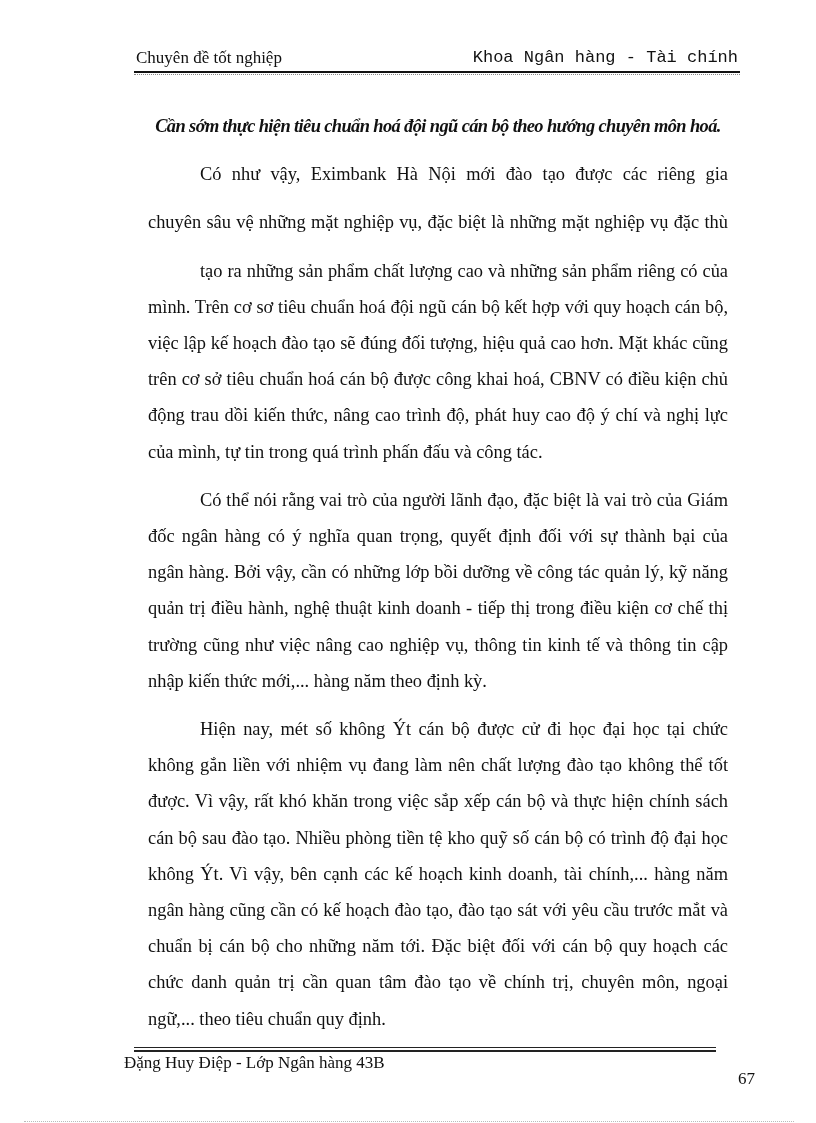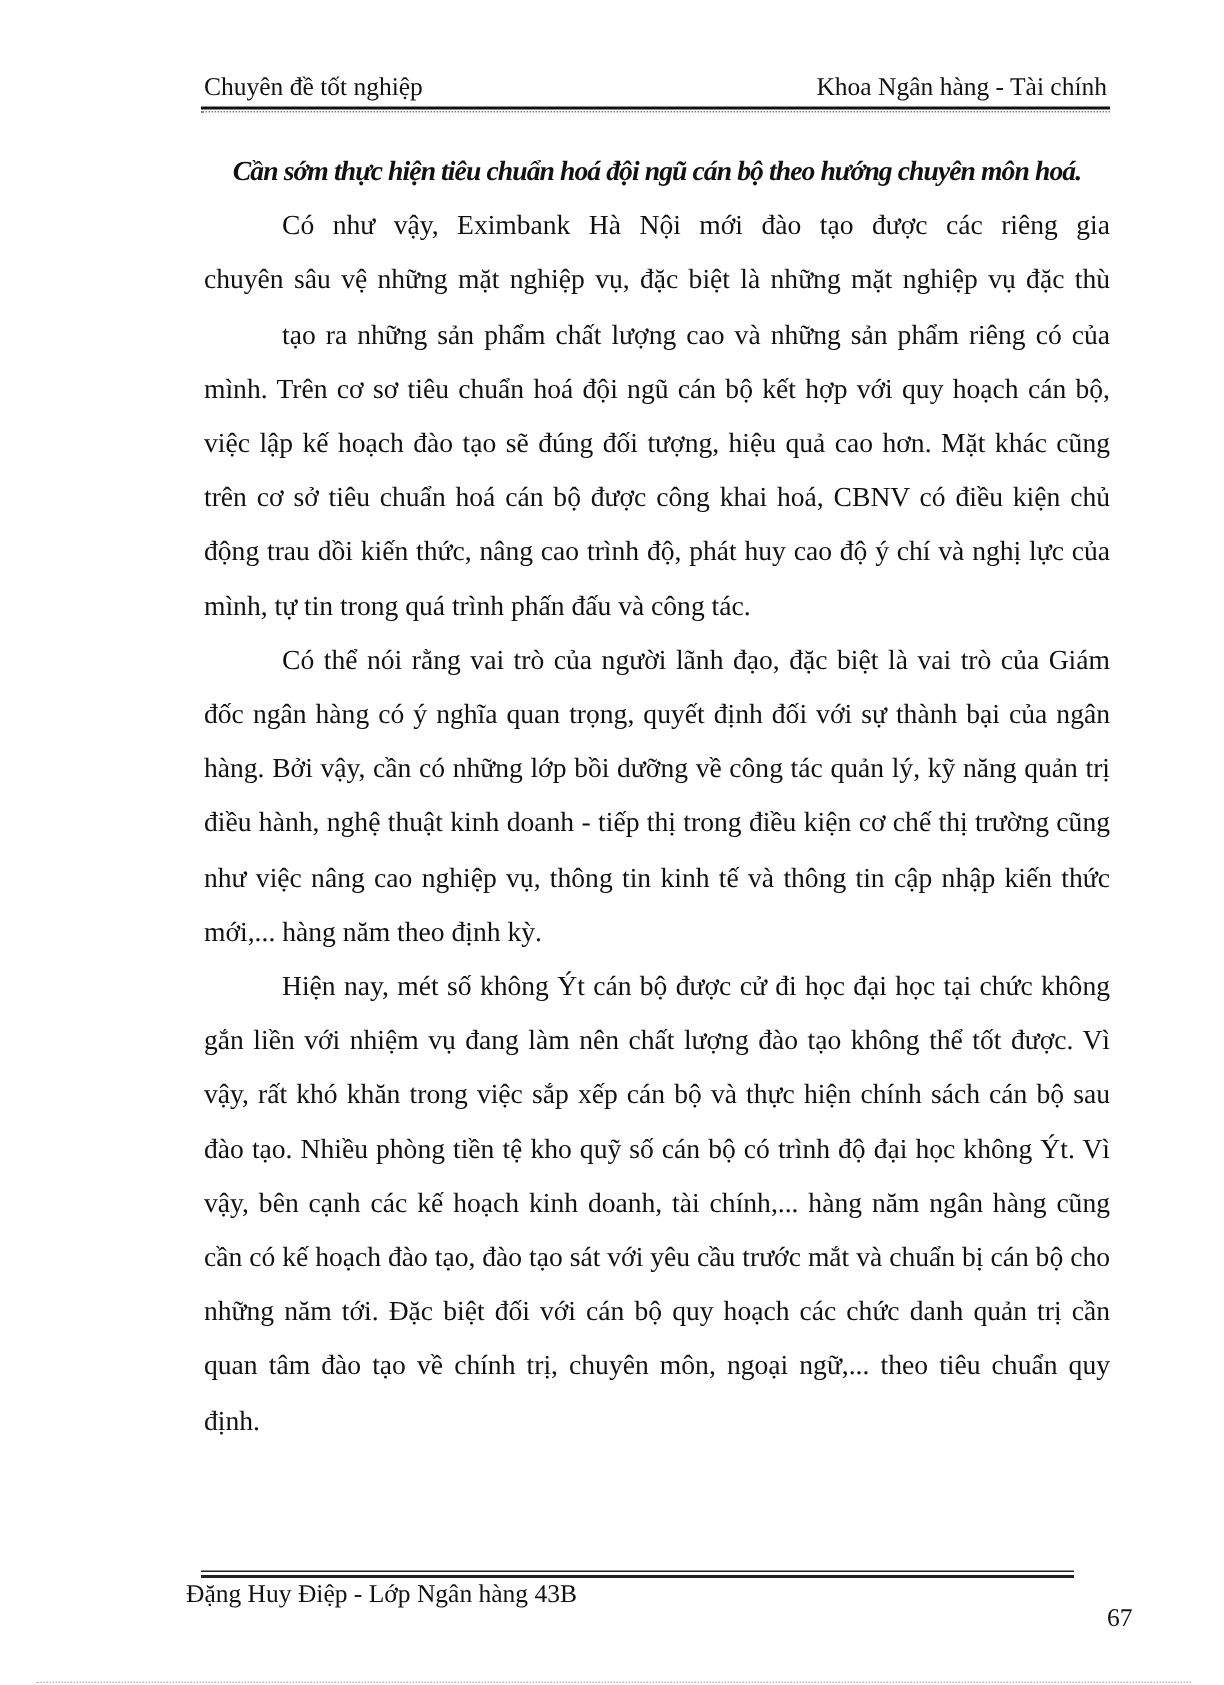--- a/index.html
+++ b/index.html
@@ -3,29 +3,29 @@
 <meta charset="utf-8">
 <style>
   html, body { margin: 0; padding: 0; background: #ffffff; }
   body { width: 816px; height: 1123px; position: relative; overflow: hidden;
          font-family: "Liberation Serif", "DejaVu Serif", serif; color: #111; }
   .page { position: absolute; left: 0; top: 0; width: 816px; height: 1123px; }
 
   .hdr { position: absolute; left: 134px; top: 48px; width: 604px; height: 22px;
          font-size: 17px; }
   .hdr .l { position: absolute; left: 2px; top: 0; text-align: right; }
-  .hdr .r { position: absolute; right: 0; top: 0; }
+  .hdr .r { position: absolute; right: 0; top: 0; font-family: Liberation Mono, monospace; }
   .hdr-rule { position: absolute; left: 134px; top: 71px; width: 606px; height: 0;
               border-top: 2px solid #111; }
   .hdr-rule2 { position: absolute; left: 134px; top: 74px; width: 606px; height: 0;
                border-top: 1px dotted #888; }
 
   .body { position: absolute; left: 136px; top: 96px; width: 604px;
           font-size: 18.4px; line-height: 36.2px; text-align: justify; }
-  .body p { margin: 0; }
+  .body p { margin: 12px; }
   .ind { text-indent: 52px; }
   .ind2 { text-indent: 68px; }
   .bi { font-weight: bold; font-style: italic; letter-spacing: -0.6px; }
   .b { font-weight: bold; }
   .center { text-align: center; }
   .justlast { text-align-last: justify; }
 
   .ftr-rule1 { position: absolute; left: 134px; top: 1047px; width: 582px;
                border-top: 1px solid #222; }
   .ftr-rule2 { position: absolute; left: 134px; top: 1050px; width: 582px;

